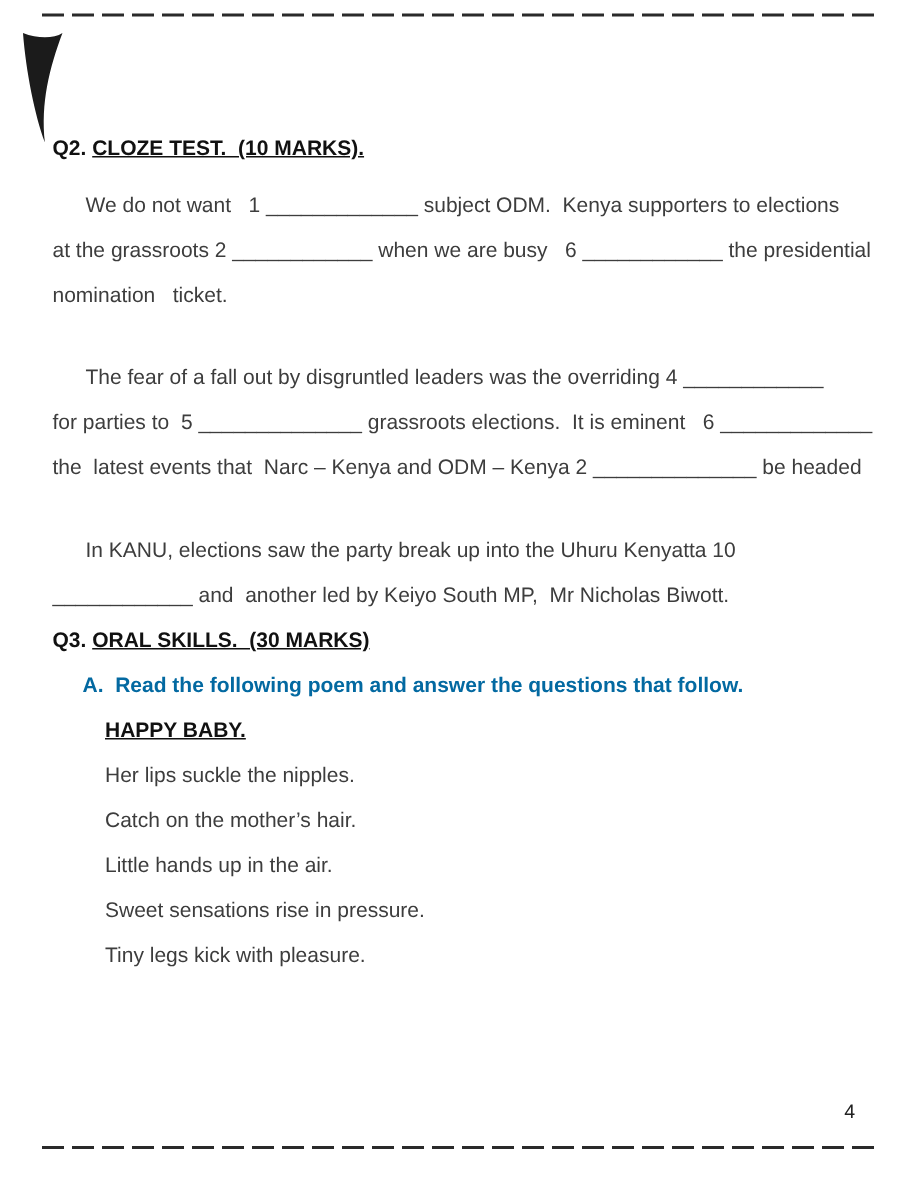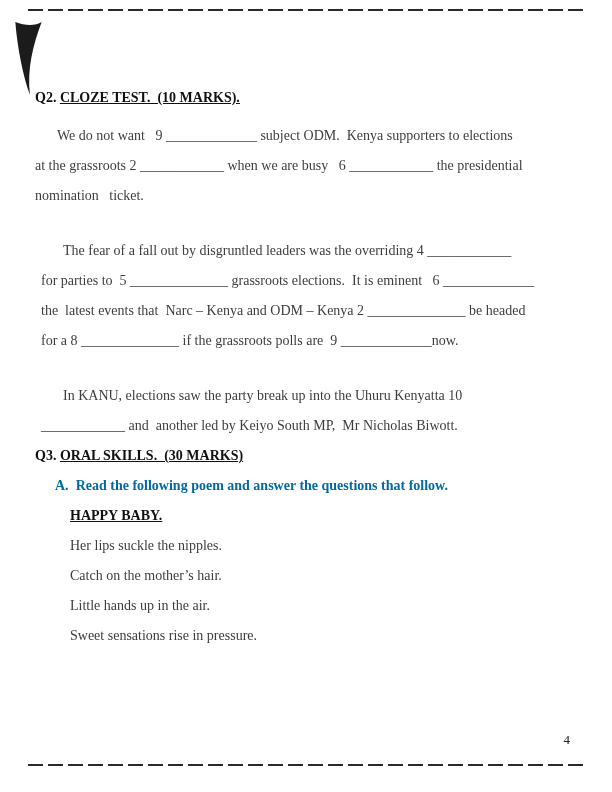--- a/index.html
+++ b/index.html
@@ -6,21 +6,21 @@
     margin: 0;
     padding: 0;
     background: #ffffff;
   }
   .page {
     position: relative;
     width: 612px;
     height: 792px;
     background: #ffffff;
     overflow: hidden;
-    font-family: Liberation Serif, serif;
+    font-family: Liberation Sans, sans-serif;
     color: #3d3d3d;
   }
   .dashed-rule {
     position: absolute;
     left: 28px;
     right: 24px;
     height: 2px;
     background: repeating-linear-gradient(90deg, #2a2a2a 0 15px, transparent 15px 20px);
   }
   .rule-top { top: 9px; }
@@ -42,21 +42,21 @@
   }
   .line { white-space: pre; }
   .heading {
     color: #111111;
     font-weight: bold;
     white-space: pre;
   }
   .heading .u { text-decoration: underline; }
   .para { margin-top: 0; }
   .gap-sm { margin-top: 8px; }
-  .gap-para { margin-top: 25px; margin-left: 6px; }
+  .gap-para { margin-top: 25px; }
   .indent-first { padding-left: 22px; }
   .item-a {
     padding-left: 20px;
     font-weight: bold;
     color: #0369a1;
     white-space: pre;
   }
   .poem-title {
     padding-left: 35px;
     font-weight: bold;
@@ -86,48 +86,48 @@
 
   <svg class="corner-curl" viewBox="0 0 32 80">
     <path d="M3 2 C 13 6, 24 6, 30 2 C 21 26, 15 50, 18 77 C 11 58, 5 28, 3 2 Z" fill="#1b1b1b"></path>
   </svg>
 
   <div class="content">
 
     <div class="heading"><span>Q2. </span><span class="u">CLOZE TEST.  (10 MARKS).</span></div>
 
     <div class="para gap-sm">
-      <div class="line indent-first">We do not want   9 _____________ subject ODM.  Kenya supporters to elections</div>
+      <div class="line indent-first">We do not want   1 _____________ subject ODM.  Kenya supporters to elections</div>
       <div class="line">at the grassroots 2 ____________ when we are busy   6 ____________ the presidential</div>
       <div class="line">nomination   ticket.</div>
     </div>
 
     <div class="para gap-para">
       <div class="line indent-first">The fear of a fall out by disgruntled leaders was the overriding 4 ____________</div>
       <div class="line">for parties to  5 ______________ grassroots elections.  It is eminent   6 _____________</div>
       <div class="line">the  latest events that  Narc – Kenya and ODM – Kenya 2 ______________ be headed</div>
-      <div class="line">for a 8 ______________ if the grassroots polls are  9 _____________now.</div>
     </div>
 
     <div class="para gap-para">
       <div class="line indent-first">In KANU, elections saw the party break up into the Uhuru Kenyatta 10</div>
       <div class="line">____________ and  another led by Keiyo South MP,  Mr Nicholas Biwott.</div>
     </div>
 
     <div class="heading"><span>Q3. </span><span class="u">ORAL SKILLS.  (30 MARKS)</span></div>
 
     <div class="item-a"><span>A.  </span><span>Read the following poem and answer the questions that follow.</span></div>
 
     <div class="poem-title"><span class="u">HAPPY BABY.</span></div>
 
     <div>
       <div class="poem-line">Her lips suckle the nipples.</div>
       <div class="poem-line">Catch on the mother’s hair.</div>
       <div class="poem-line">Little hands up in the air.</div>
       <div class="poem-line">Sweet sensations rise in pressure.</div>
+      <div class="poem-line">Tiny legs kick with pleasure.</div>
     </div>
 
   </div>
 
   <div class="page-number">4</div>
 
   <div class="dashed-rule rule-bottom"></div>
 
 </div>
 

